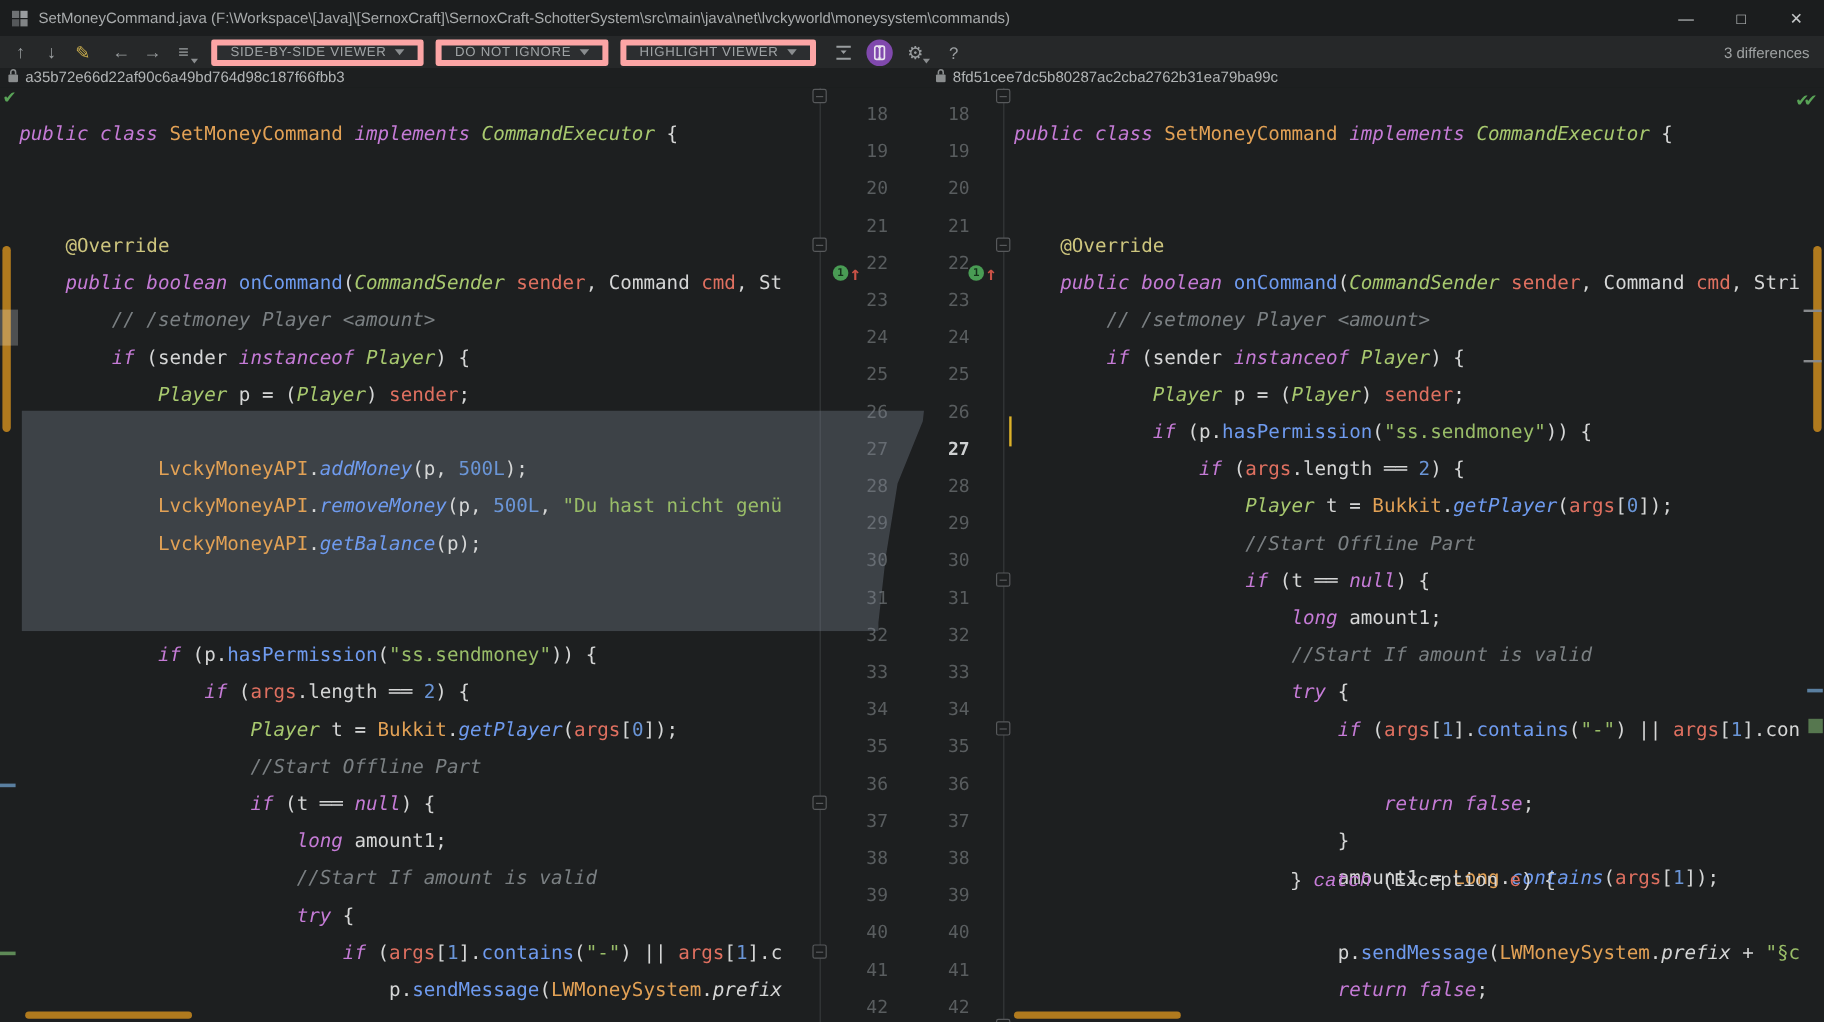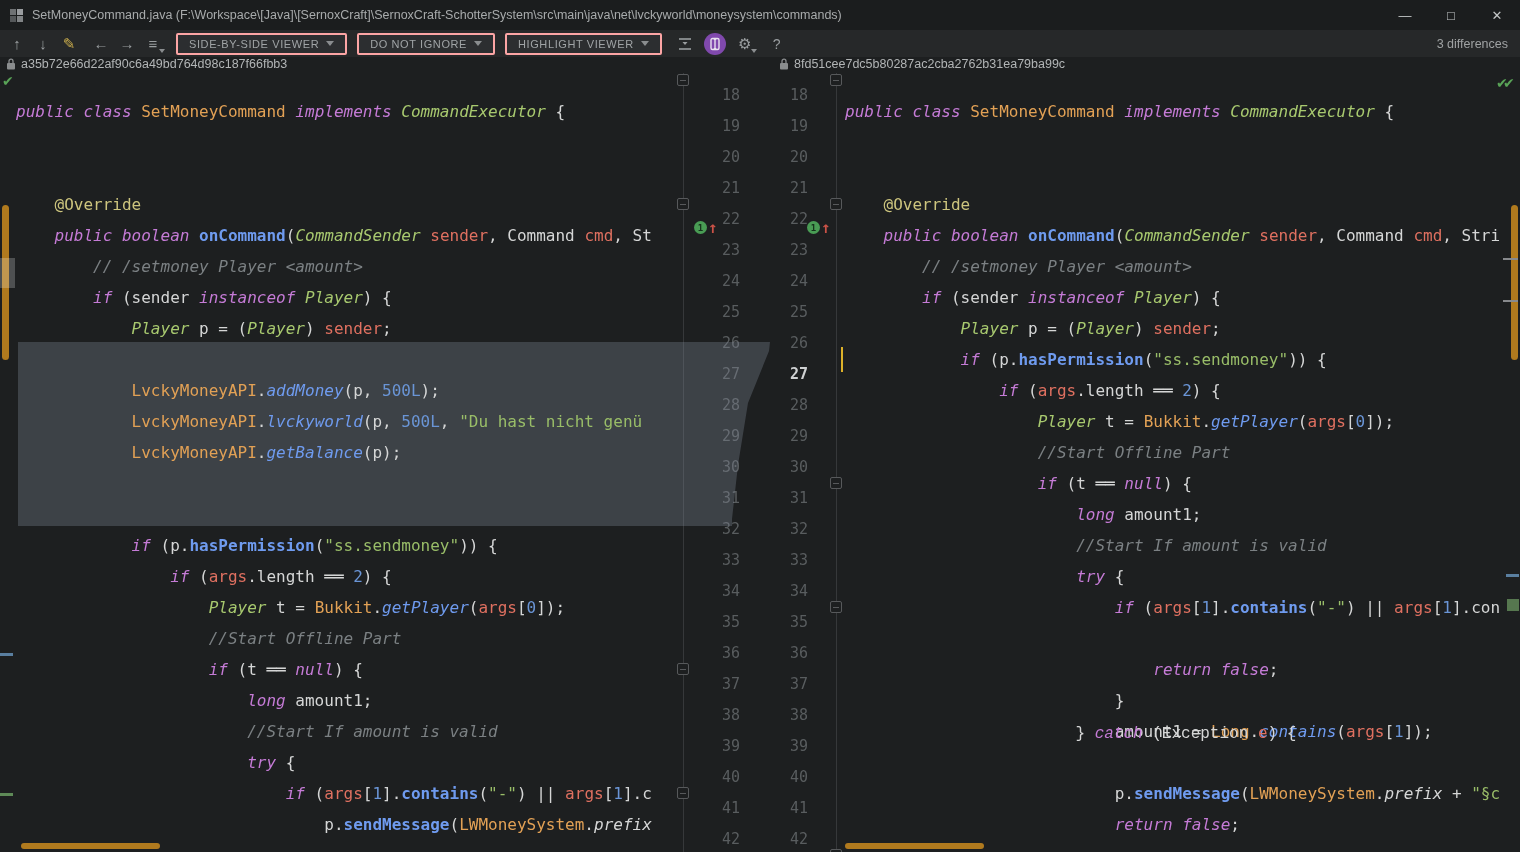--- a/index.html
+++ b/index.html
@@ -23,46 +23,46 @@
   .win-btn{width:46px;height:30px;display:flex;align-items:center;justify-content:center;
     color:#c3c6c7;font-size:13px;cursor:default;}
   
   .toolbar{position:absolute;left:0;top:30px;width:1520px;height:27px;background:#262829;
     display:flex;align-items:center;color:#9a9ea0;}
   .tb-icon{width:26px;height:24px;display:flex;align-items:center;justify-content:center;
     font-size:15px;color:#9a9ea0;position:relative;flex:0 0 auto;}
   .tb-icon.pencil{color:#c9ac4c;}
   .tb-caret{position:absolute;right:1px;bottom:3px;width:0;height:0;
     border-left:3px solid transparent;border-right:3px solid transparent;border-top:4px solid #8a8d8f;}
-  .tb-btn{height:22px;background:#2c2e30;border:2px solid #fca5a5;border-radius:2px;
+  .tb-btn{height:22px;background:#2c2e30;border:5px solid #fca5a5;border-radius:2px;
     color:#a0a4a6;font-size:11px;letter-spacing:.6px;display:flex;align-items:center;
     padding:0 11px;margin-right:10px;white-space:nowrap;}
   .btn-caret{width:0;height:0;margin-left:7px;border-left:4px solid transparent;
     border-right:4px solid transparent;border-top:5px solid #8a8d8f;}
   .sync-toggle{width:22px;height:22px;border-radius:50%;background:#8049ad;
     display:flex;align-items:center;justify-content:center;margin:0 6px;flex:0 0 auto;}
   .diff-count{margin-left:auto;margin-right:12px;font-size:12.5px;color:#9fa2a3;}
   
   .hashrow{position:absolute;left:0;top:57px;width:1520px;height:16px;background:#1d1f20;
     font-size:12.5px;color:#b2b5b6;}
-  .hash-item{position:absolute;top:0;display:flex;align-items:center;gap:5px;}
+  .hash-item{position:absolute;top:0;display:flex;gap:5px;}
   
   .content{position:absolute;left:0;top:73px;width:1520px;height:779px;overflow:hidden;background:#1d1f20;}
   .vsep{position:absolute;top:0;bottom:0;width:1px;background:#36383a;z-index:1;}
   .pane{position:absolute;top:0;bottom:0;overflow:hidden;z-index:3;}
   .pane-left{left:0;width:683px;}
   .pane-right{left:837px;width:683px;}
   .code-line{position:absolute;left:0;right:0;height:31px;line-height:31px;white-space:pre;
     font-family:"DejaVu Sans Mono",monospace;font-size:16px;color:#d5d6d6;}
   .pane-left .code-line{margin-left:16px;}
   .pane-right .code-line{margin-left:8px;}
   .tk-kw{color:var(--c-kw);font-style:italic;}
   .tk-cls{color:var(--c-cls);font-style:italic;}
   .tk-cn{color:var(--c-cn);}
-  .tk-mth{color:var(--c-mth);font-weight:bold;}
+  .tk-mth{color:var(--c-mth);}
   .tk-mthi{color:var(--c-mth);font-style:italic;}
   .tk-par{color:var(--c-par);}
   .tk-str{color:var(--c-str);}
   .tk-num{color:var(--c-num);text-align:right;}
   .tk-cmt{color:var(--c-cmt);font-style:italic;}
   .tk-def{color:var(--c-def);}
   .tk-ann{color:var(--c-ann);}
   .tk-lig{color:var(--c-lig);}
   .tk-fldi{color:var(--c-fldi);font-style:italic;}
   .numcol{position:absolute;top:15px;bottom:0;z-index:1;}
@@ -179,21 +179,21 @@
   <div class="vsep" style="left:683px"></div>
   <div class="vsep" style="left:836px"></div>
   <div class="pane pane-left" id="code-left">
       <div class="code-line" style="top: 23px; padding-left: 0ch;"><span class="tk-kw">public class </span><span class="tk-cn">SetMoneyCommand </span><span class="tk-kw">implements </span><span class="tk-cls">CommandExecutor </span><span class="tk-def">{</span></div>
       <div class="code-line" style="top: 116px; padding-left: 4ch;"><span class="tk-ann">@Override</span></div>
       <div class="code-line" style="top: 147px; padding-left: 4ch;"><span class="tk-kw">public boolean </span><span class="tk-mth">onCommand</span><span class="tk-def">(</span><span class="tk-cls">CommandSender</span><span class="tk-def"> </span><span class="tk-par">sender</span><span class="tk-def">, Command </span><span class="tk-par">cmd</span><span class="tk-def">, St</span></div>
       <div class="code-line" style="top: 178px; padding-left: 8ch;"><span class="tk-cmt">// /setmoney Player &lt;amount&gt;</span></div>
       <div class="code-line" style="top: 209px; padding-left: 8ch;"><span class="tk-kw">if</span><span class="tk-def"> (sender </span><span class="tk-kw">instanceof </span><span class="tk-cls">Player</span><span class="tk-def">) {</span></div>
       <div class="code-line" style="top: 240px; padding-left: 12ch;"><span class="tk-cls">Player</span><span class="tk-def"> p = (</span><span class="tk-cls">Player</span><span class="tk-def">) </span><span class="tk-par">sender</span><span class="tk-def">;</span></div>
       <div class="code-line" style="top: 302px; padding-left: 12ch;"><span class="tk-cn">LvckyMoneyAPI</span><span class="tk-def">.</span><span class="tk-mthi">addMoney</span><span class="tk-def">(p, </span><span class="tk-num">500L</span><span class="tk-def">);</span></div>
-      <div class="code-line" style="top: 333px; padding-left: 12ch;"><span class="tk-cn">LvckyMoneyAPI</span><span class="tk-def">.</span><span class="tk-mthi">lvckyworld</span><span class="tk-def">(p, </span><span class="tk-num">500L</span><span class="tk-def">, </span><span class="tk-str">"Du hast nicht genü</span></div>
+      <div class="code-line" style="top: 333px; padding-left: 12ch;"><span class="tk-cn">LvckyMoneyAPI</span><span class="tk-def">.</span><span class="tk-mthi">removeMoney</span><span class="tk-def">(p, </span><span class="tk-num">500L</span><span class="tk-def">, </span><span class="tk-str">"Du hast nicht genü</span></div>
       <div class="code-line" style="top: 364px; padding-left: 12ch;"><span class="tk-cn">LvckyMoneyAPI</span><span class="tk-def">.</span><span class="tk-mthi">getBalance</span><span class="tk-def">(p);</span></div>
       <div class="code-line" style="top: 457px; padding-left: 12ch;"><span class="tk-kw">if</span><span class="tk-def"> (p.</span><span class="tk-mth">hasPermission</span><span class="tk-def">(</span><span class="tk-str">"ss.sendmoney"</span><span class="tk-def">)) {</span></div>
       <div class="code-line" style="top: 488px; padding-left: 16ch;"><span class="tk-kw">if</span><span class="tk-def"> (</span><span class="tk-par">args</span><span class="tk-def">.length </span><span class="tk-lig">══</span><span class="tk-def"> </span><span class="tk-num">2</span><span class="tk-def">) {</span></div>
       <div class="code-line" style="top: 519px; padding-left: 20ch;"><span class="tk-cls">Player</span><span class="tk-def"> t = </span><span class="tk-cn">Bukkit</span><span class="tk-def">.</span><span class="tk-mthi">getPlayer</span><span class="tk-def">(</span><span class="tk-par">args</span><span class="tk-def">[</span><span class="tk-num">0</span><span class="tk-def">]);</span></div>
       <div class="code-line" style="top: 550px; padding-left: 20ch;"><span class="tk-cmt">//Start Offline Part</span></div>
       <div class="code-line" style="top: 581px; padding-left: 20ch;"><span class="tk-kw">if</span><span class="tk-def"> (t </span><span class="tk-lig">══</span><span class="tk-def"> </span><span class="tk-kw">null</span><span class="tk-def">) {</span></div>
       <div class="code-line" style="top: 612px; padding-left: 24ch;"><span class="tk-kw">long</span><span class="tk-def"> amount1;</span></div>
       <div class="code-line" style="top: 643px; padding-left: 24ch;"><span class="tk-cmt">//Start If amount is valid</span></div>
       <div class="code-line" style="top: 674px; padding-left: 24ch;"><span class="tk-kw">try</span><span class="tk-def"> {</span></div>
       <div class="code-line" style="top: 705px; padding-left: 28ch;"><span class="tk-kw">if</span><span class="tk-def"> (</span><span class="tk-par">args</span><span class="tk-def">[</span><span class="tk-num">1</span><span class="tk-def">].</span><span class="tk-mth">contains</span><span class="tk-def">(</span><span class="tk-str">"-"</span><span class="tk-def">) || </span><span class="tk-par">args</span><span class="tk-def">[</span><span class="tk-num">1</span><span class="tk-def">].c</span></div>

